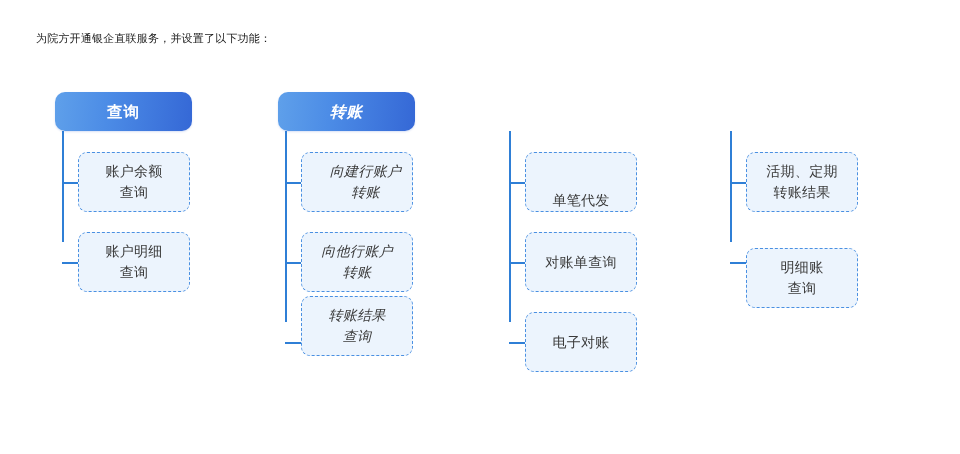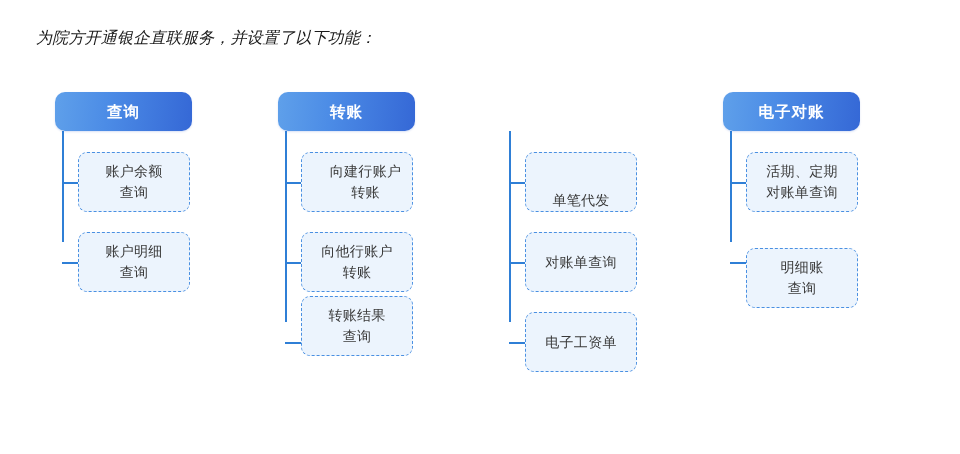--- a/index.html
+++ b/index.html
@@ -19,46 +19,45 @@
     position: relative;
     width: 960px;
     height: 454px;
   }
 
   
   .intro {
     position: absolute;
     left: 36px;
     top: 28px;
-    font-size: 16px;
+    font-size: 11px;
     line-height: 20px;
     color: #1a1a1a;
     white-space: nowrap;
     letter-spacing: 0.2px;
-    font-style: italic;
   }
 
   
   .columns {
     position: absolute;
     left: 0;
     top: 0;
     width: 960px;
     height: 454px;
     border-radius: 25px;
   }
 
   .column {
     position: absolute;
     top: 92px;
     width: 160px;
   }
 
   .col-0 { left: 55px; }
-  .col-1 { left: 278px; }
+  .col-1 { left: 278px; font-style: italic; }
   .col-2 { left: 502px; }
   .col-3 { left: 723px; }
 
   
   .col-header {
     position: relative;
     width: 137px;
     height: 39px;
     border-radius: 10px;
     background: linear-gradient(95deg, #5fa0ea 0%, #4c8ce6 38%, #3568d6 100%);
@@ -187,36 +186,33 @@
       <div class="connector-stub" style="top:170px;"></div>
       <div class="connector-stub" style="top:250px;"></div>
       <div class="children">
         <div class="child-node" style="top:0px;align-items:flex-end;">
           <span class="child-label">单笔代发</span>
         </div>
         <div class="child-node" style="top:80px;">
           <span class="child-label">对账单查询</span>
         </div>
         <div class="child-node" style="top:160px;">
-          <span class="child-label">电子工资单</span>
+          <span class="child-label">电子对账</span>
         </div>
       </div>
     </div>
 
     <div class="column col-3">
-      <div class="col-header">
-        <span class="col-header-label">电子对账</span>
-      </div>
       <div class="connector-trunk" style="height:111px;"></div>
       <div class="connector-stub" style="top:90px;"></div>
       <div class="connector-stub" style="top:170px;"></div>
       <div class="children">
         <div class="child-node" style="top:0px;">
           <span class="child-label">活期、定期
-对账单查询</span>
+转账结果</span>
         </div>
         <div class="child-node" style="top:96px;">
           <span class="child-label">明细账
 查询</span>
         </div>
       </div>
     </div>
 
   </div>
 </div>

